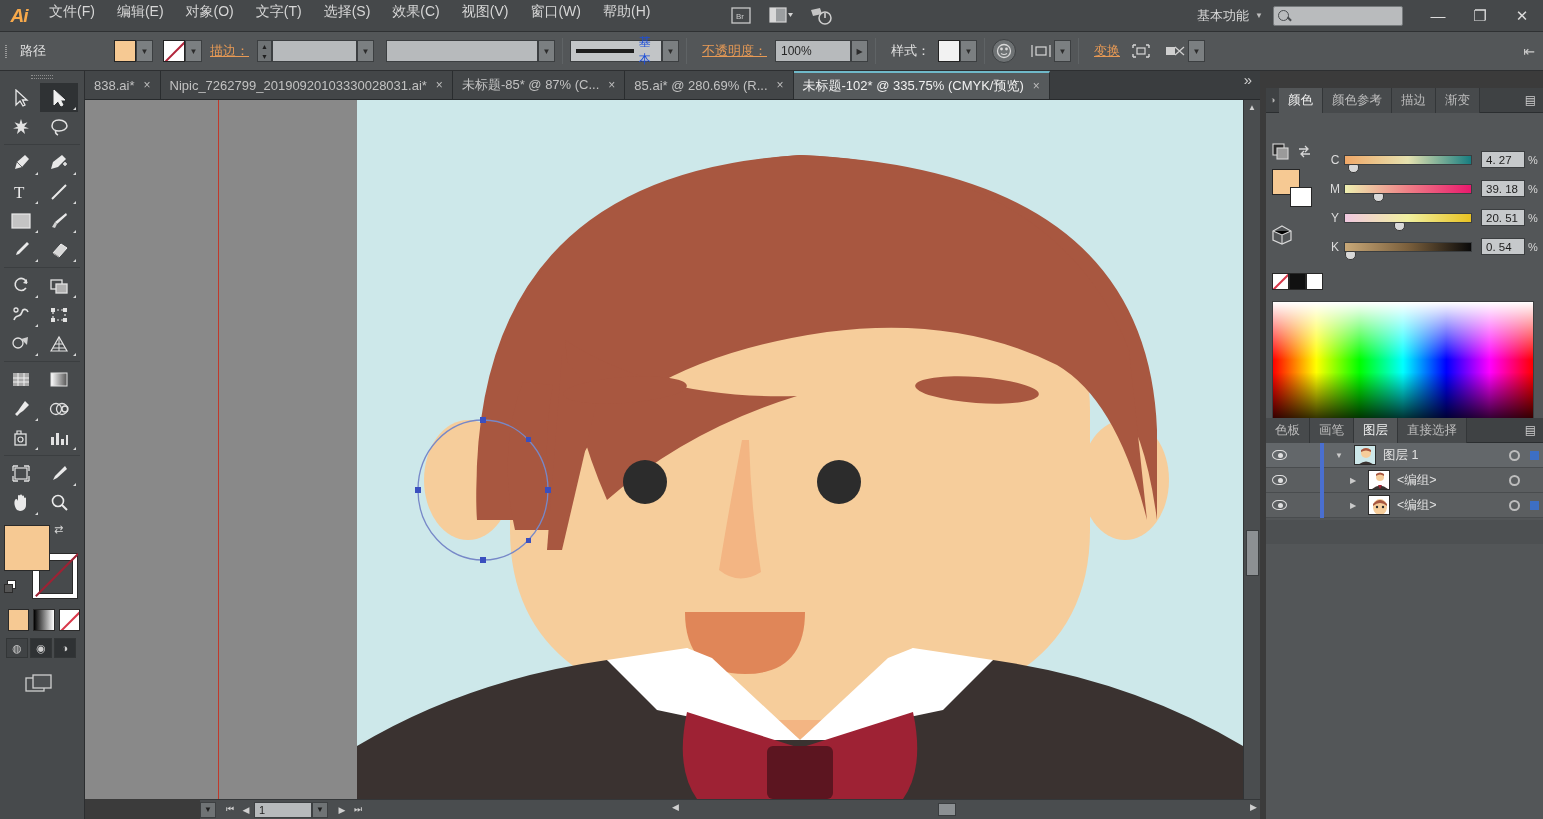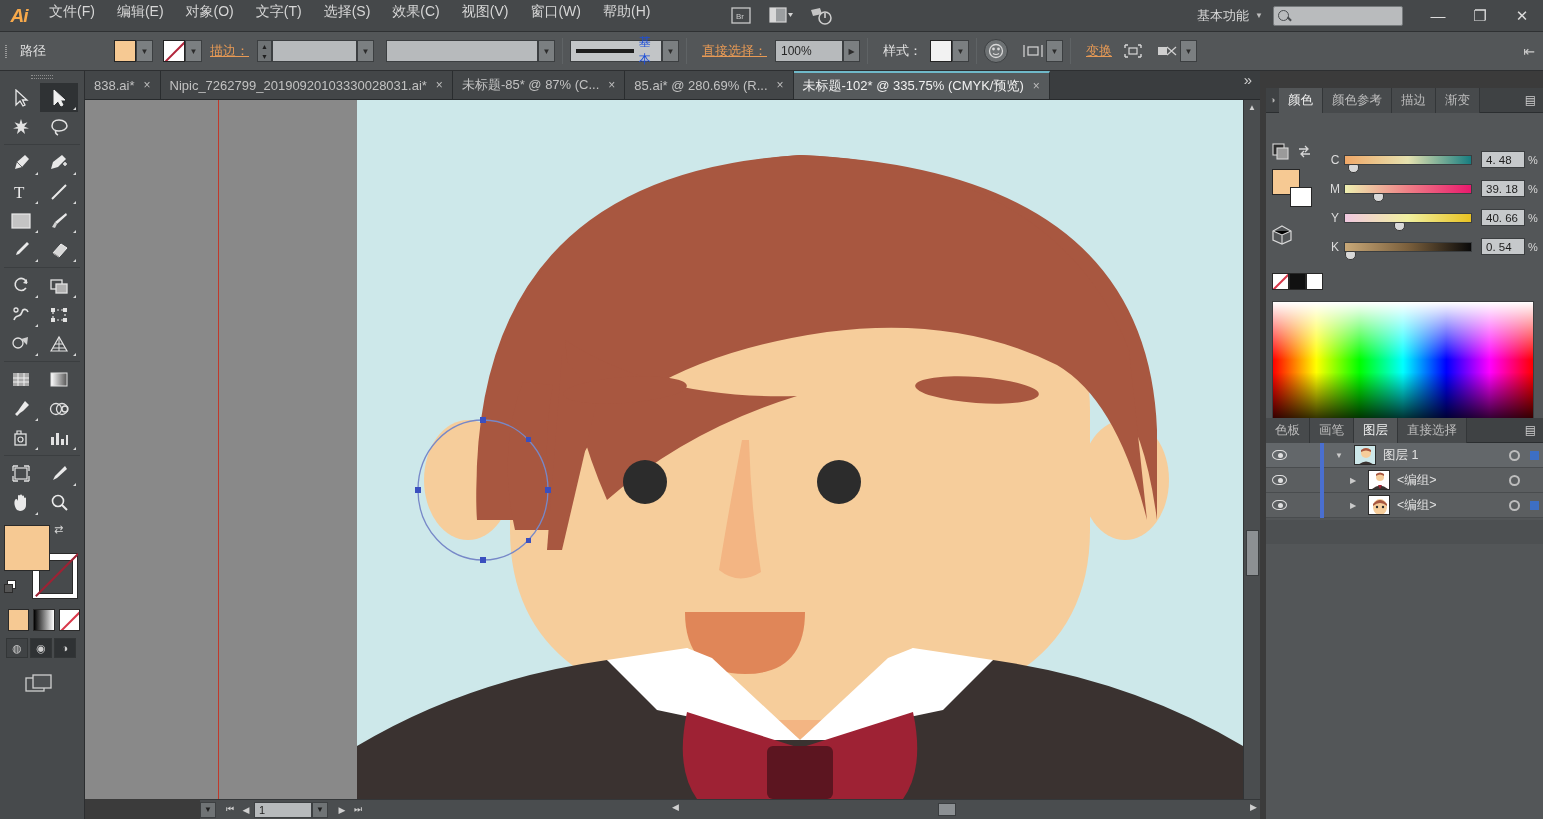--- a/index.html
+++ b/index.html
@@ -78,21 +78,21 @@
   .spinner{
     width:15px;height:22px;background:#6f7375;border:1px solid #3c3f41;
     display:flex;flex-direction:column;align-items:center;justify-content:space-around;
     color:#1f1f1f;font-size:7px;line-height:7px;
   }
   .field {
     height:22px; background:#b7babc; border:1px solid #3c3f41;
     color:#262626; font-size:12px; display:flex; align-items:center; padding:0 5px;
   }
   .field.w85{width:85px;} .field.w152{width:152px;}
-  .field.w70{width:68px;}
+  .field.w70{width:76px;}
   .stroke-preview{
     width:92px;height:22px;background:#c2c5c7;border:1px solid #3c3f41;
     display:flex;align-items:center;
   }
   .stroke-preview .ln{ width:62px;height:4px;background:#1d1d1d;margin:0 5px;}
   .stroke-preview .lbl{ color:#1d4ed8;font-size:12px;}
   .round-btn{
     width:24px;height:24px;border-radius:50%;background:#6e7274;border:1px solid #3d4042;
     display:flex;align-items:center;justify-content:center;
   }
@@ -372,21 +372,21 @@
     <div class="mini-caret">▼</div>
 
     <div class="sep-v"></div>
     <div class="stroke-preview">
       <div class="ln"></div>
       <div class="lbl">基本</div>
     </div>
     <div class="mini-caret">▼</div>
 
     <div class="sep-v"></div>
-    <div class="cb-label hl">直接选择：</div>
+    <div class="cb-label hl">不透明度：</div>
     <div class="field w70">100%</div>
     <div class="mini-caret">▶</div>
 
     <div class="sep-v"></div>
     <div class="cb-label">样式：</div>
     <div class="swatch white"></div>
     <div class="mini-caret">▼</div>
 
     <div class="sep-v"></div>
     <div class="round-btn">
@@ -822,37 +822,37 @@
             </svg>
         </div>
       </div>
 
       <div class="sliders">
         <div class="slider-row">
           <div class="sl-label">C</div>
           <div class="sl-track c">
               <div class="sl-knob" style="left:3px"></div>
             </div>
-          <div class="sl-val">4. 48</div>
+          <div class="sl-val">4. 27</div>
           <div class="sl-pct">%</div>
         </div>
         <div class="slider-row">
           <div class="sl-label">M</div>
           <div class="sl-track m">
               <div class="sl-knob" style="left:28px"></div>
             </div>
           <div class="sl-val">39. 18</div>
           <div class="sl-pct">%</div>
         </div>
         <div class="slider-row">
           <div class="sl-label">Y</div>
           <div class="sl-track y">
               <div class="sl-knob" style="left:49px"></div>
             </div>
-          <div class="sl-val">40. 66</div>
+          <div class="sl-val">20. 51</div>
           <div class="sl-pct">%</div>
         </div>
         <div class="slider-row">
           <div class="sl-label">K</div>
           <div class="sl-track k">
               <div class="sl-knob" style="left:0px"></div>
             </div>
           <div class="sl-val">0. 54</div>
           <div class="sl-pct">%</div>
         </div>

